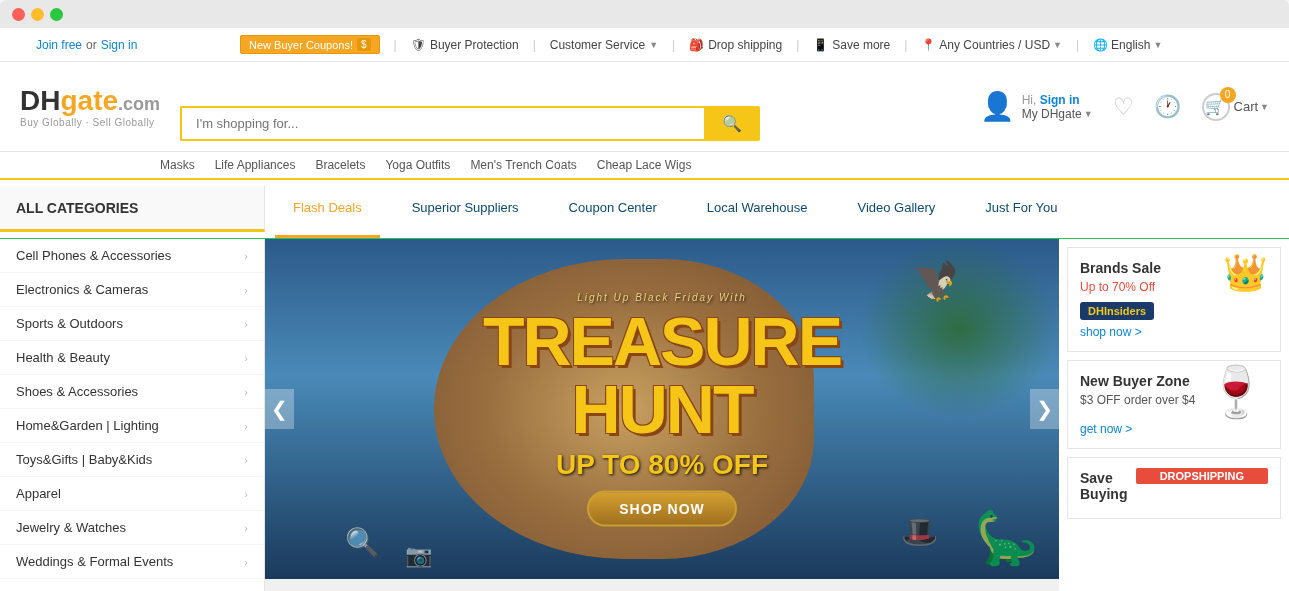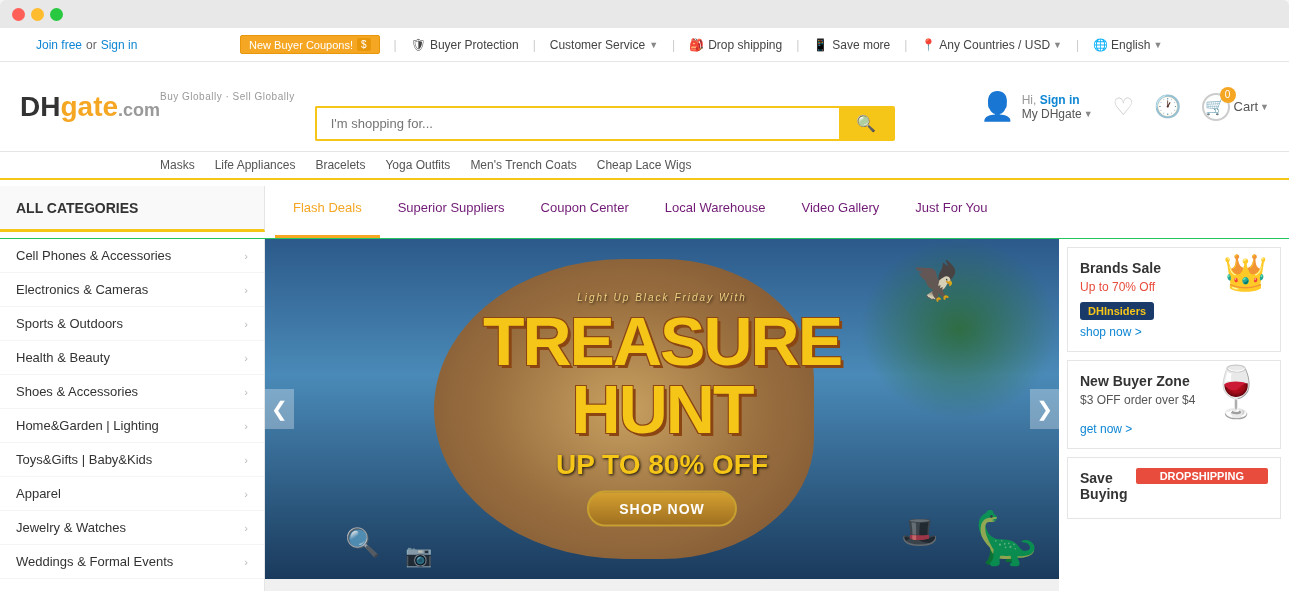--- a/index.html
+++ b/index.html
@@ -54,21 +54,21 @@
 
     
     .main-header {
       background: #fff;
       padding: 10px 20px;
       display: flex;
       align-items: center;
       gap: 20px;
       border-bottom: 1px solid #e5e5e5;
     }
-    .logo-wrap { display: flex; flex-direction: row; align-items: flex-start; min-width: 130px; }
+    .logo-wrap { display: flex; flex-direction: column; align-items: flex-start; min-width: 130px; }
     .logo { font-size: 28px; font-weight: bold; color: #333; }
     .logo span.dh { color: #333; }
     .logo span.gate { color: #f5a623; }
     .logo span.com { color: #999; font-size: 18px; }
     .logo-tagline { font-size: 10px; color: #999; letter-spacing: 0.5px; }
     .search-bar { flex: 1; display: flex; max-width: 580px; margin-top: 34px; }
     .search-bar input {
       flex: 1;
       border: 2px solid #f5c518;
       border-right: none;
@@ -127,28 +127,28 @@
       padding: 12px 16px;
       font-weight: bold;
       font-size: 14px;
       color: #333;
       border-right: 1px solid #e5e5e5;
       height: 46px;
       display: flex;
       align-items: center;
       border-bottom: 3px solid #f5c518;
     }
-    .nav-links { display: flex; align-items: center; gap: 0; height: 58px; padding: 0 10px; }
+    .nav-links { display: flex; align-items: center; gap: 14px; height: 58px; padding: 0 10px; }
     .nav-link {
       padding: 0 18px;
       height: 100%;
       display: flex;
       align-items: center;
       font-size: 13px;
-      color: #701a75;
+      color: #0c4a6e;
       cursor: pointer;
       white-space: nowrap;
       border-bottom: 3px solid transparent;
     }
     .nav-link.active { color: #f5a623; border-bottom-color: #f5a623; }
 
     
     .content-area { display: flex; background: #f0f0f0; }
 
     

